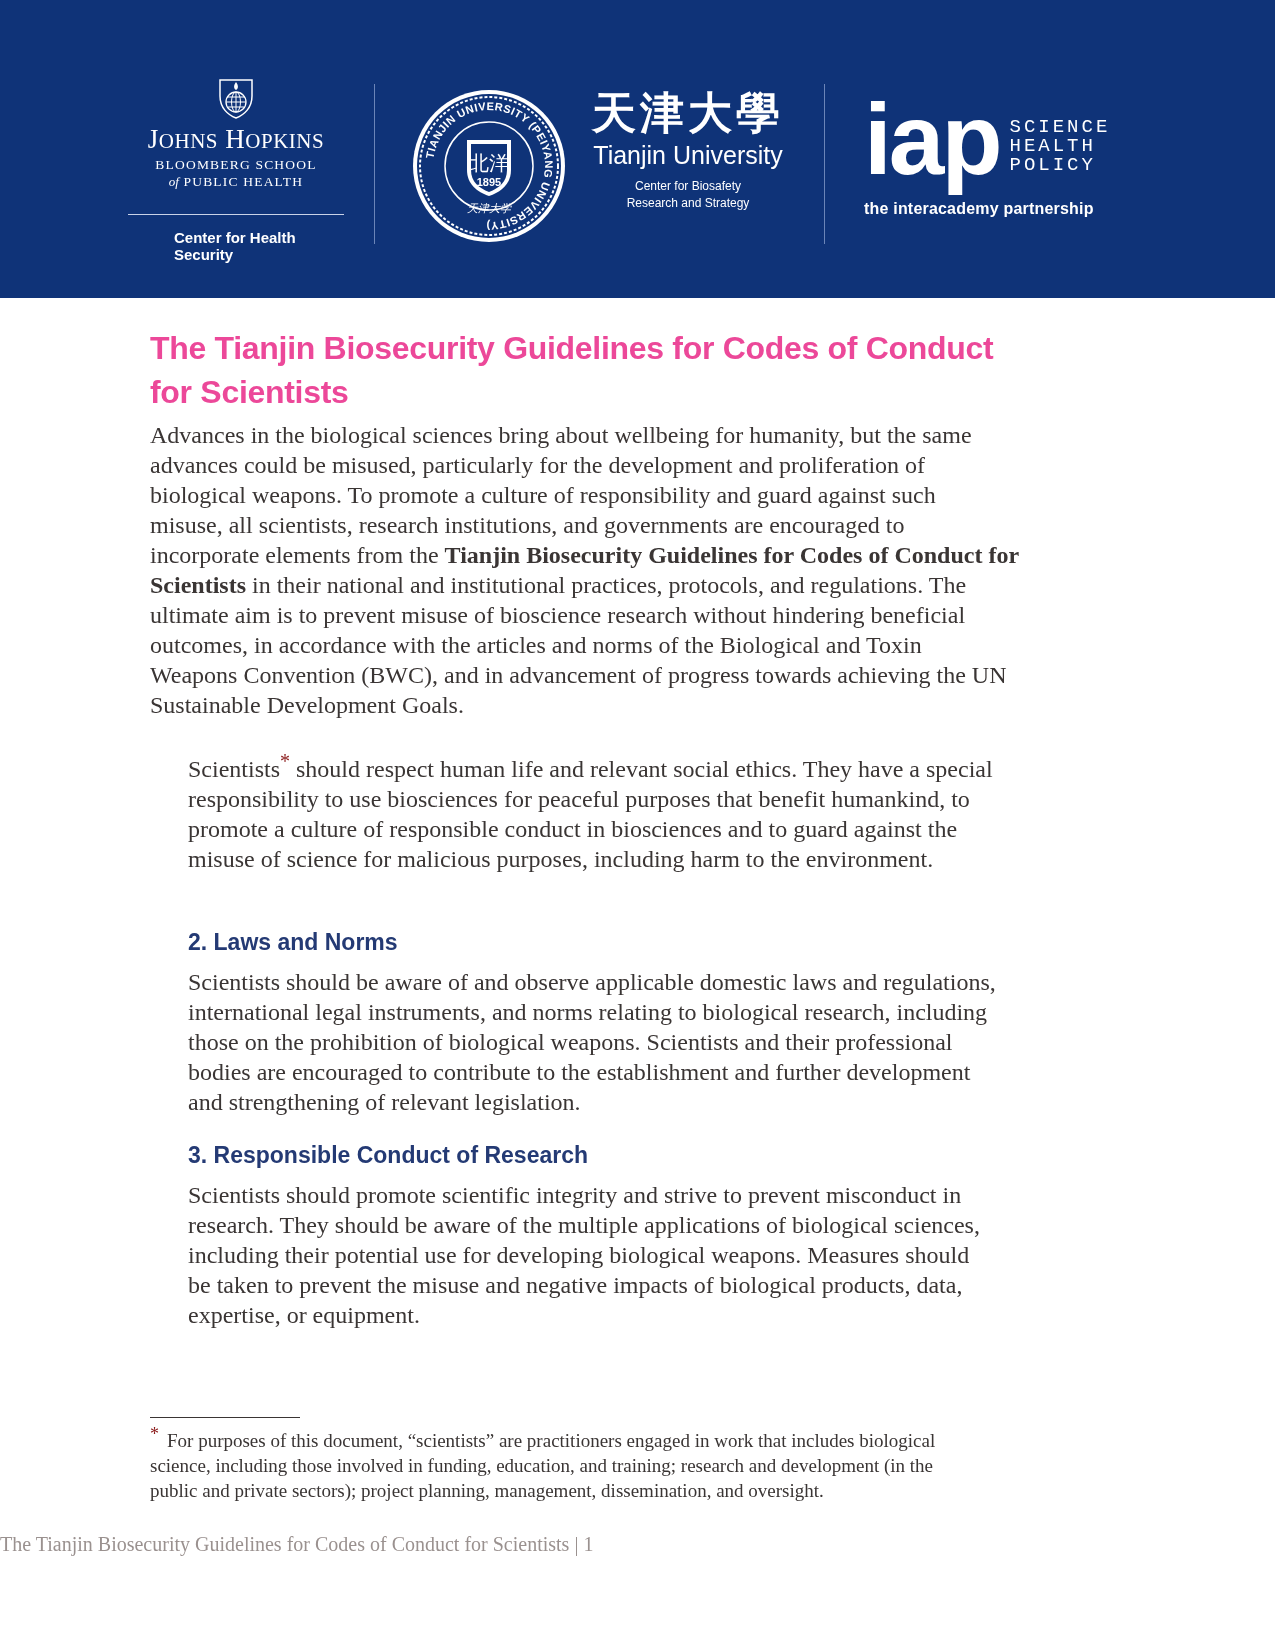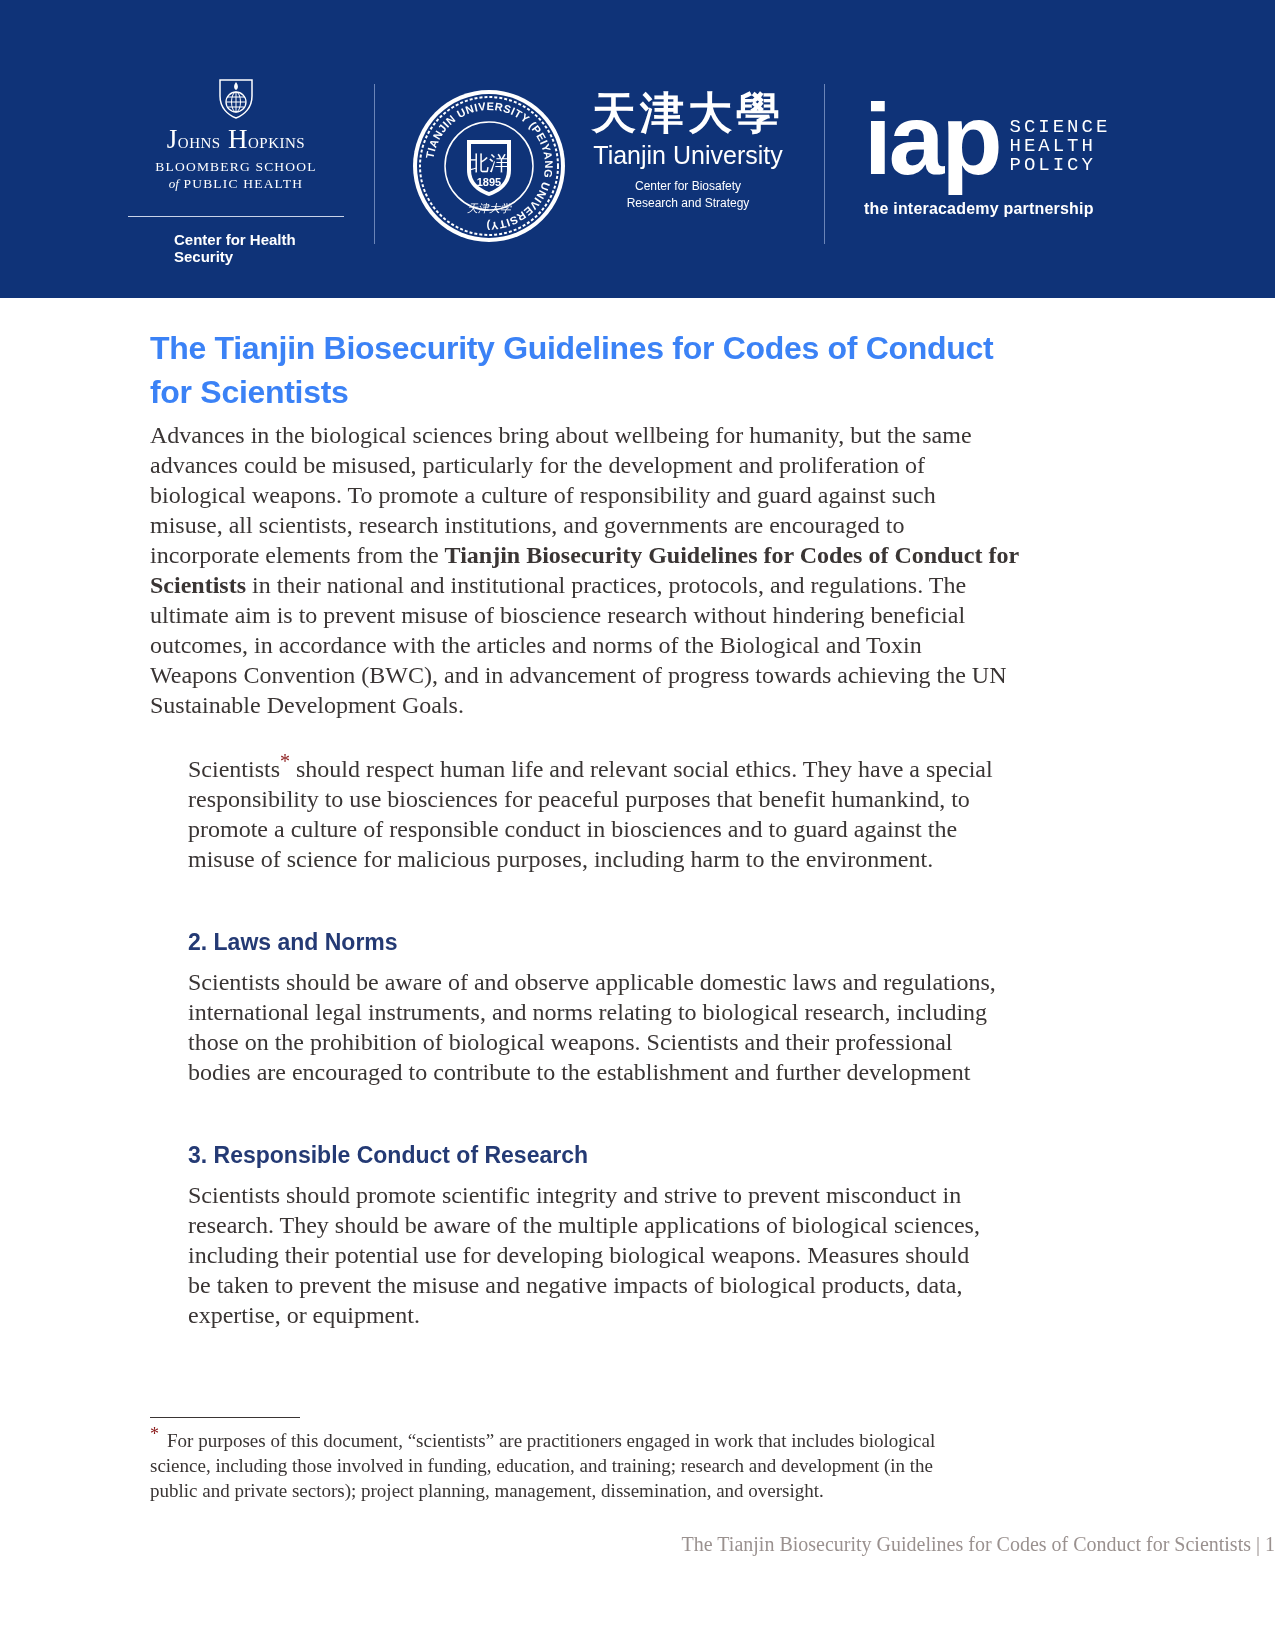--- a/index.html
+++ b/index.html
@@ -3,48 +3,48 @@
 <meta charset="utf-8">
 <style>
   html,body{margin:0;padding:0;background:#ffffff;}
   body{width:1275px;height:1650px;position:relative;overflow:hidden;font-family:"Liberation Serif","DejaVu Serif",serif;color:#3a3534;}
   .banner{position:absolute;left:0;top:0;width:1275px;height:298px;background:#0f3378;}
   .vdiv{position:absolute;top:84px;width:1px;height:160px;background:#6b85b8;}
   
   .jhu{position:absolute;left:128px;top:76px;width:216px;color:#fff;text-align:center;}
   .jhu-shield{display:block;margin:0 auto;width:44px;height:44px;}
   .jhu-name{font-family:"Liberation Serif",serif;font-size:27px;letter-spacing:0.5px;margin-top:4px;line-height:30px;}
-  .jhu-name .sc{font-size:15px;}
+  .jhu-name .sc{font-size:21px;}
   .jhu-sub{font-family:"Liberation Serif",serif;font-size:13.5px;letter-spacing:1.2px;line-height:17px;}
   .jhu-sub i{font-size:13px;letter-spacing:0;}
   .jhu-rule{height:1px;background:#c9d3e8;margin:24px 0 14px;}
   .jhu-center{font-family:"Liberation Sans",sans-serif;font-weight:bold;font-size:15px;text-align:left;margin-left:46px;}
   
   .seal{position:absolute;left:411px;top:88px;width:156px;height:156px;}
   .tj{position:absolute;left:588px;top:88px;width:200px;color:#fff;text-align:center;}
   .tj-cn{font-family:"DejaVu Serif",serif;font-size:44px;letter-spacing:4px;line-height:50px;font-weight:bold;}
   .tj-en{font-family:"Liberation Sans",sans-serif;font-size:25px;line-height:30px;margin-top:2px;}
   .tj-sub{font-family:Liberation Sans, sans-serif;font-size:12px;line-height:17px;margin-top:8px;}
   
   .iap{position:absolute;left:864px;top:94px;width:260px;color:#fff;}
   .iap-logo{font-family:"Liberation Sans",sans-serif;font-weight:bold;font-size:100px;line-height:90px;letter-spacing:-3px;display:inline-block;vertical-align:top;}
   .iap-side{display:inline-block;vertical-align:top;margin-left:10px;margin-top:24px;font-family:Liberation Mono, monospace;font-size:19px;line-height:19px;letter-spacing:3px;}
   .iap-tag{font-family:"Liberation Sans",sans-serif;font-weight:bold;font-size:16px;margin-top:16px;letter-spacing:0.2px;}
   
-  .title{position:absolute;left:150px;top:326px;width:960px;font-family:"Liberation Sans",sans-serif;font-weight:bold;font-size:32px;line-height:44px;color:#3b82f6;letter-spacing:-0.3px;}
+  .title{position:absolute;left:150px;top:326px;width:960px;font-family:"Liberation Sans",sans-serif;font-weight:bold;font-size:32px;line-height:44px;color:#ec4899;letter-spacing:-0.3px;}
   .intro{position:absolute;left:150px;top:420px;width:1000px;font-size:24px;line-height:30px;color:#3a3534;}
   .intro b{font-weight:bold;}
   .sec{position:absolute;left:188px;width:960px;}
   .sec h2{margin:0;font-family:"Liberation Sans",sans-serif;font-weight:bold;font-size:23px;line-height:30px;color:#243a74;}
   .sec p{margin:10px 0 0;font-size:24px;line-height:30px;color:#3a3534;}
   .star{color:#8b1a1a;font-size:20px;vertical-align:super;line-height:0;}
   .fn-rule{position:absolute;left:150px;top:1417px;width:150px;height:1px;background:#3a3534;}
   .fn{position:absolute;left:150px;top:1428px;width:1000px;font-size:19px;line-height:25px;color:#3a3534;}
   .fn .star{font-size:18px;margin-right:8px;}
-  .footer{position:absolute;left:0;top:1533px;width:1275px;text-align:right;font-size:20px;color:#9a918f;}
+  .footer{position:absolute;left:0;top:1533px;width:1275px;text-align:left;font-size:20px;color:#9a918f;}
 </style>
 </head>
 <body>
 
 <div class="banner">
 
   <div class="jhu">
     <svg class="jhu-shield" viewBox="0 0 44 44">
       <path d="M6 4 H38 V20 C38 32 30 39 22 42 C14 39 6 32 6 20 Z" fill="none" stroke="#fff" stroke-width="1.5"></path>
       <path d="M22 6 C19 10 20 13 22 14 C24 13 25 10 22 6 Z" fill="#fff"></path>
@@ -123,20 +123,21 @@
   </p>
 </div>
 
 <div class="sec" style="top:927px;">
   <h2>2. Laws and Norms</h2>
   <p>
     <span>Scientists should be aware of and observe applicable domestic laws and regulations,</span><br>
     <span>international legal instruments, and norms relating to biological research, including</span><br>
     <span>those on the prohibition of biological weapons. Scientists and their professional</span><br>
     <span>bodies are encouraged to contribute to the establishment and further development</span><br>
+    <span>and strengthening of relevant legislation.</span>
   </p>
 </div>
 
 <div class="sec" style="top:1140px;">
   <h2>3. Responsible Conduct of Research</h2>
   <p>
     <span>Scientists should promote scientific integrity and strive to prevent misconduct in</span><br>
     <span>research. They should be aware of the multiple applications of biological sciences,</span><br>
     <span>including their potential use for developing biological weapons. Measures should</span><br>
     <span>be taken to prevent the misuse and  negative impacts of biological products, data,</span><br>

